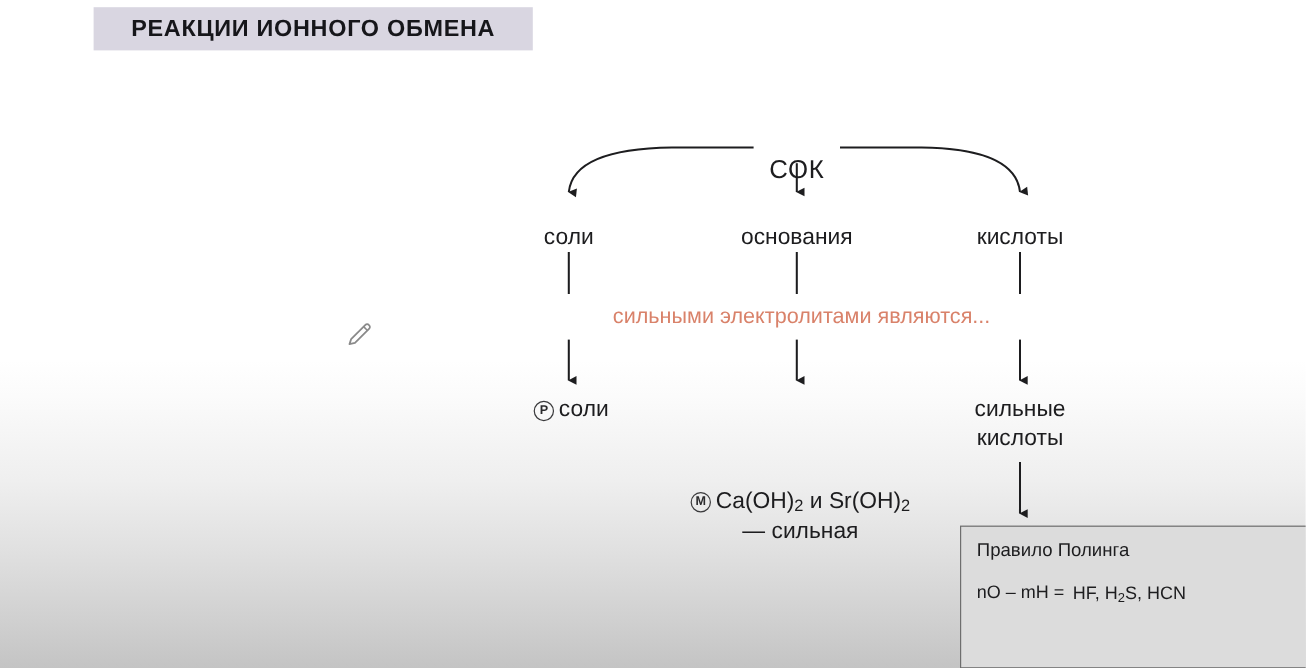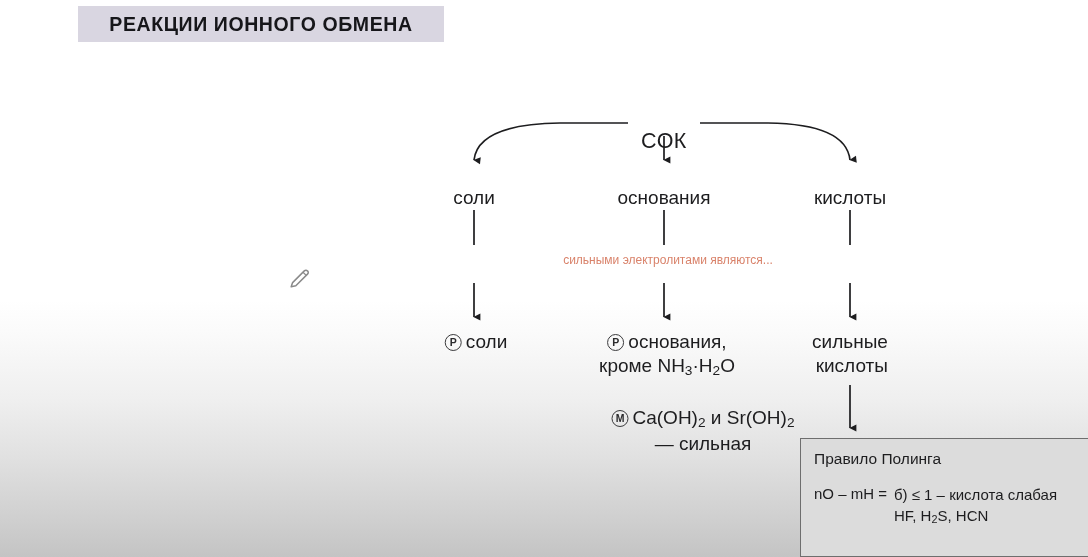--- a/index.html
+++ b/index.html
@@ -54,21 +54,21 @@
     text-align: center;
     line-height: 1.28;
   }
   .node.centered { transform: translateX(-50%); }
 
   #node-root { font-size: 21.5px; letter-spacing: 0.5px; }
 
   .accent-text {
     position: absolute;
     color: #d9826a;
-    font-size: 12px;
+    font-size: 18px;
     white-space: nowrap;
     transform: translateX(-50%);
   }
 
   .circ {
     display: inline-block;
     width: 15px;
     height: 15px;
     border: 1.3px solid #3a3a3c;
     border-radius: 50%;
@@ -168,47 +168,38 @@
   <div class="node centered" style="left:474px; top:186px;">соли</div>
   <div class="node centered" style="left:664px; top:186px;">основания</div>
   <div class="node centered" style="left:850px; top:186px;">кислоты</div>
 
   <div class="accent-text" style="left:668px; top:253px;">сильными электролитами являются...</div>
 
   <div class="node centered" style="left:476px; top:330px;">
     <span class="circ">Р</span><span>соли</span>
   </div>
 
-  <div class="node centered" style="left:667px; top:330px;">
-    <div>
-      <span class="circ">Р</span><span>основания,</span>
-    </div>
-    <div>
-      <span>кроме NH</span><sub>3</sub><span>·H</span><sub>2</sub><span>O</span>
-    </div>
-  </div>
-
-  <div class="node centered" style="left:850px; top:330px;text-align:right;">
+
+  <div class="node centered" style="left:850px; top:330px;">
     <div>сильные</div>
     <div>кислоты</div>
   </div>
 
-  <div class="node centered" style="left:667px; top:406px;margin-left:36px;">
+  <div class="node centered" style="left:667px; top:406px;">
     <div>
       <span class="circ">М</span><span>Ca(OH)</span><sub>2</sub><span> и Sr(OH)</span><sub>2</sub>
     </div>
     <div>— сильная</div>
   </div>
 
   <div id="pauling-box">
     <div id="pauling-title">Правило Полинга</div>
     <div id="pauling-body">
       <div id="pauling-lhs">nO – mH =</div>
       <div id="pauling-lines">
-        <div>б) ≤ 1 – кислота слабая</div>
         <div>
           <span>HF, H</span><sub>2</sub><span>S, HCN</span>
         </div>
       </div>
     </div>
   </div>
 
   <svg id="pencil-cursor" viewBox="0 0 24 24" xmlns="http://www.w3.org/2000/svg">
     <path d="M3.2 20.8 L4.6 16.6 L16.3 4.9 C17.3 3.9 18.6 3.9 19.5 4.9 C20.5 5.8 20.5 7.1 19.5 8.1 L7.8 19.8 Z" fill="none" stroke="#8a8a8a" stroke-width="1.5" stroke-linejoin="round"></path>
     <path d="M15.0 6.2 L18.2 9.4" fill="none" stroke="#8a8a8a" stroke-width="1.3"></path>

